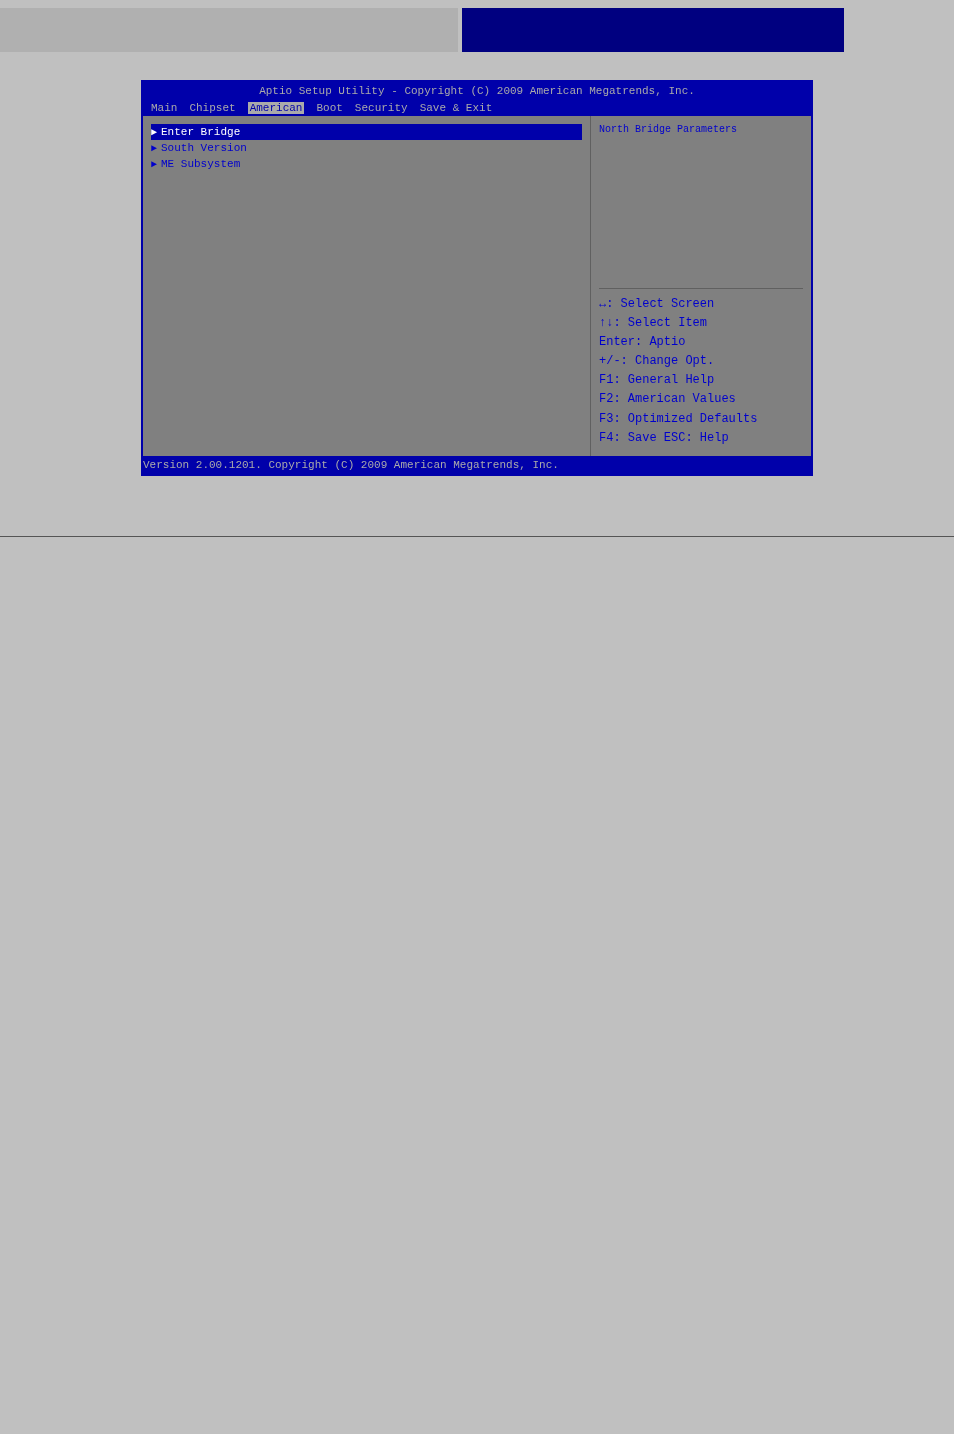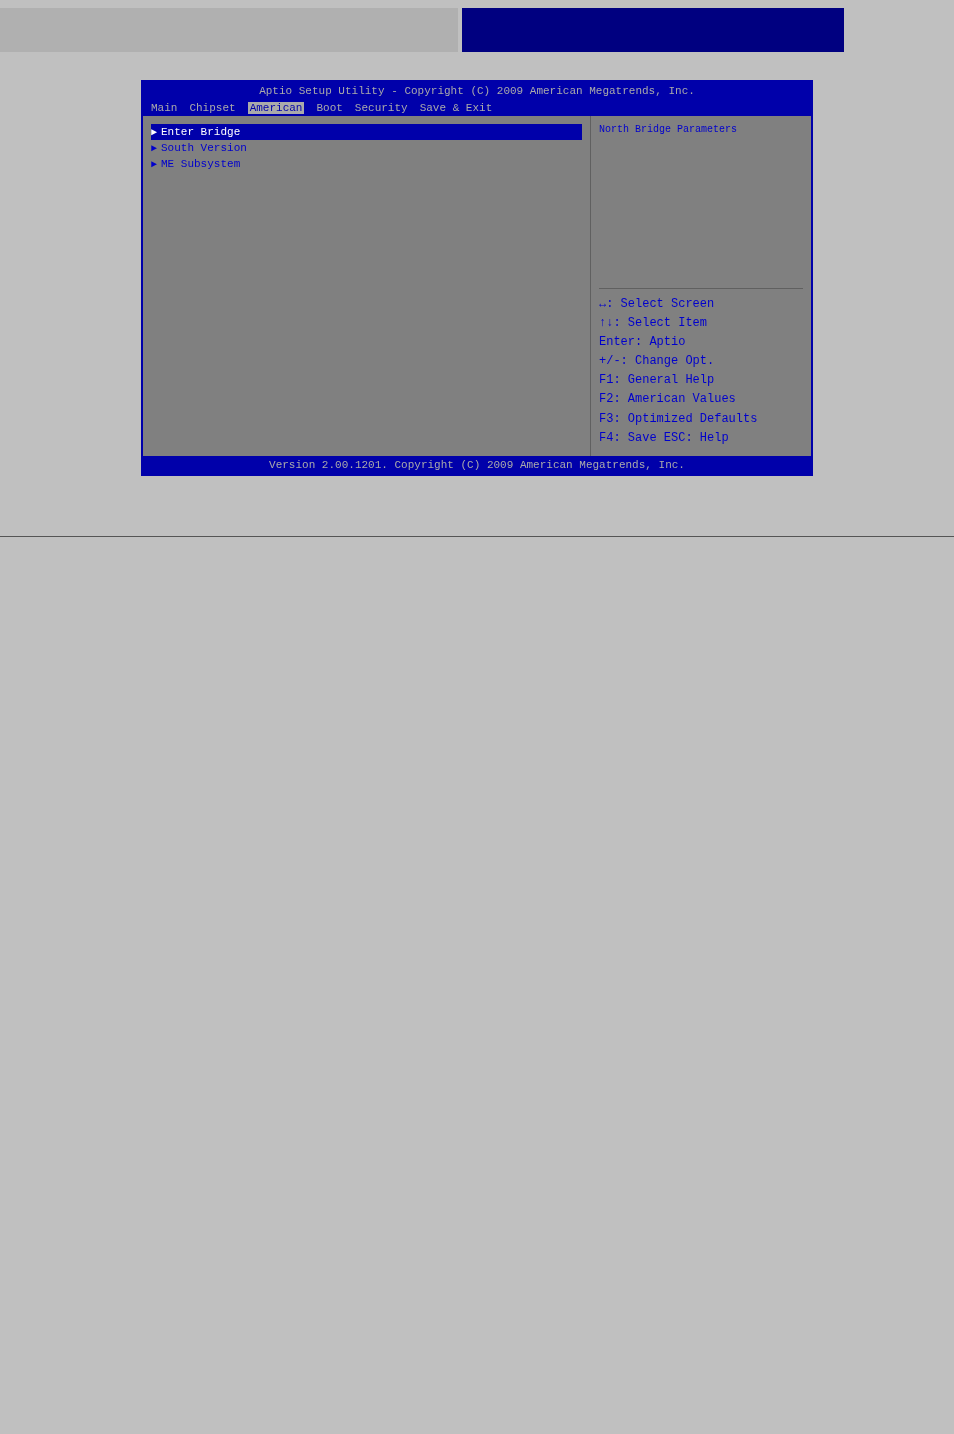--- a/index.html
+++ b/index.html
@@ -122,21 +122,20 @@
     .bios-shortcuts {
       color: #0000cc;
       font-size: 12px;
       line-height: 1.6;
     }
 
     
     .bios-footer {
       background: #0000aa;
       color: #aaaaaa;
-      text-align: center;
       padding: 3px 0;
       font-size: 11px;
     }
     .page-divider {
       border-top: 1px solid #555;
       margin-top: 60px;
     }
   </style>
 </head>
 <body>

